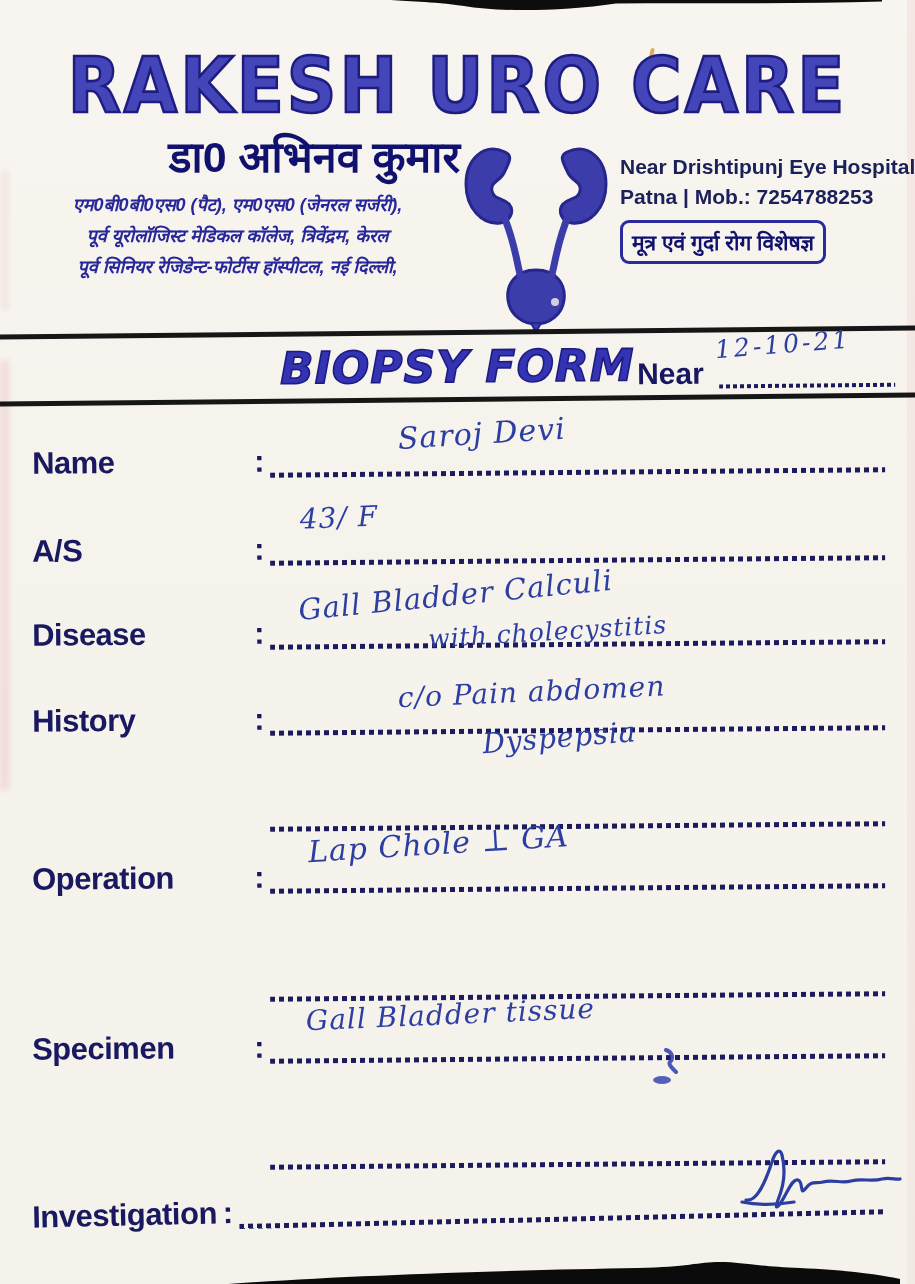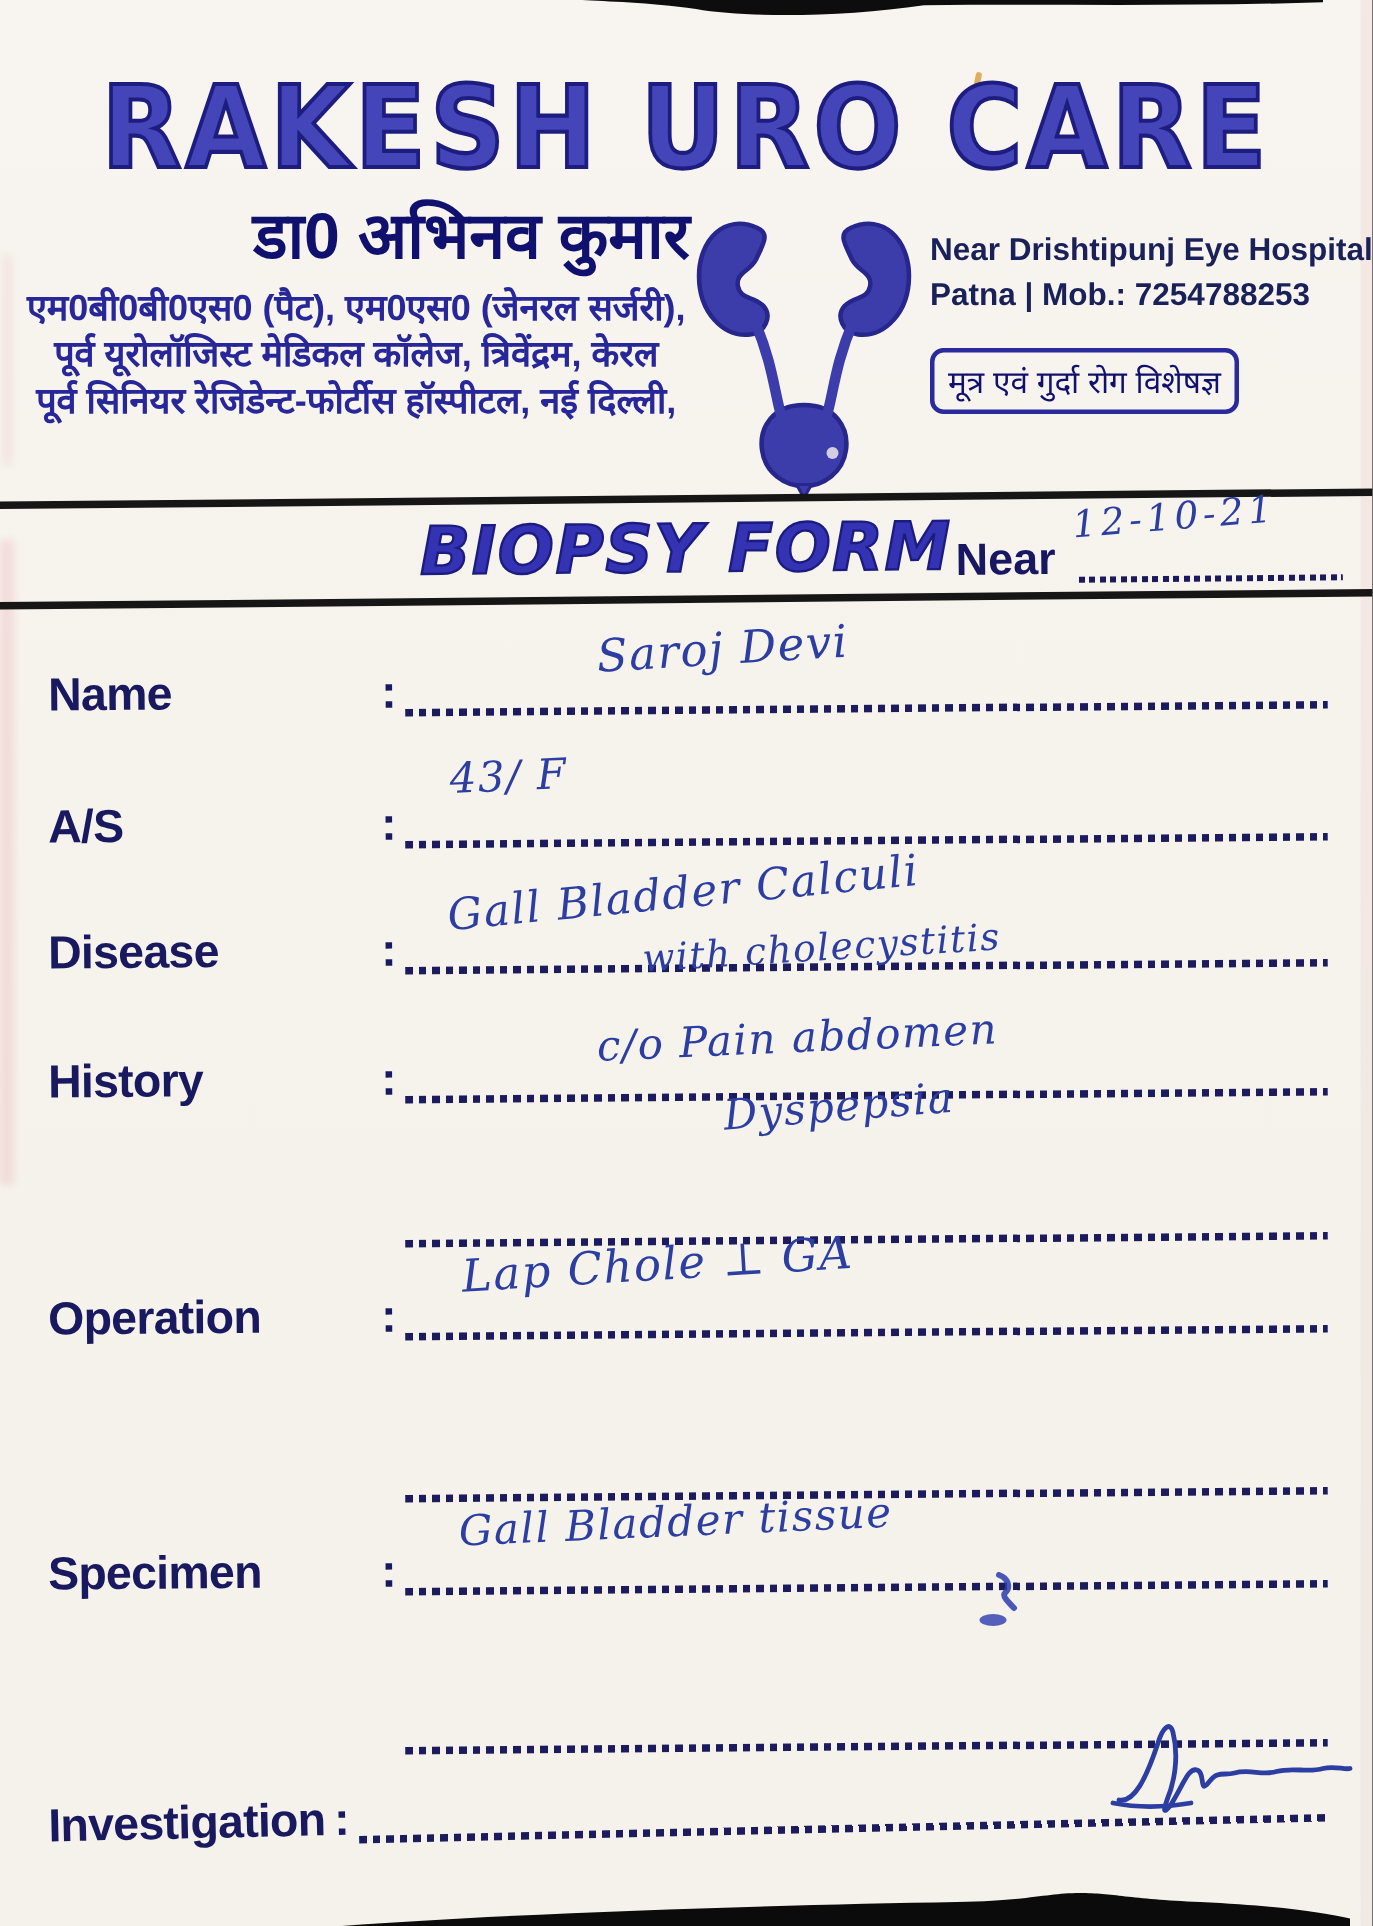--- a/index.html
+++ b/index.html
@@ -27,30 +27,30 @@
     font-size:69px; font-weight:bold; letter-spacing:3px;
     color:#4545ba; -webkit-text-stroke:2.5px #1d1d80;
     transform:scaleY(1.1); white-space:nowrap;
   }
   .doctor-name {
     position:absolute; top:126px; left:30px; width:430px; text-align:right;
     font-size:43px; font-weight:bold; color:#10106e; white-space:nowrap;
   }
   .creds { position:absolute; top:190px; left:10px; width:455px; text-align:center; }
   .cred-line {
-    font-size:24px; font-weight:bold; 
+    font-size:18px; font-weight:bold; font-style:italic;
     color:#27279a; line-height:31px; white-space:nowrap;
   }
   .logo-wrap { position:absolute; left:457px; top:142px; width:158px; height:190px; }
   .clinic-info { position:absolute; left:620px; top:152px; width:286px; }
   .addr-line { font-size:21px; font-weight:bold; color:#1a2158; line-height:30px; white-space:nowrap; }
   .spec-box {
-    margin-top:20px; display:inline-block;
+    margin-top:8px; display:inline-block;
     border:3.5px solid #2a2a9c; border-radius:9px; padding:5px 9px;
-    font-size:21px; font-weight:normal; color:#10106e; white-space:nowrap;
+    font-size:21px; font-weight:bold; color:#10106e; white-space:nowrap;
   }
 
   
   .title-bar {
     position:absolute; top:330px; left:-8px; right:-8px; height:62px;
     border-top:5px solid #161616; border-bottom:5px solid #161616;
     transform:rotate(-0.55deg); display:flex; align-items:center;
   }
   .form-title {
     margin-left:288px;

